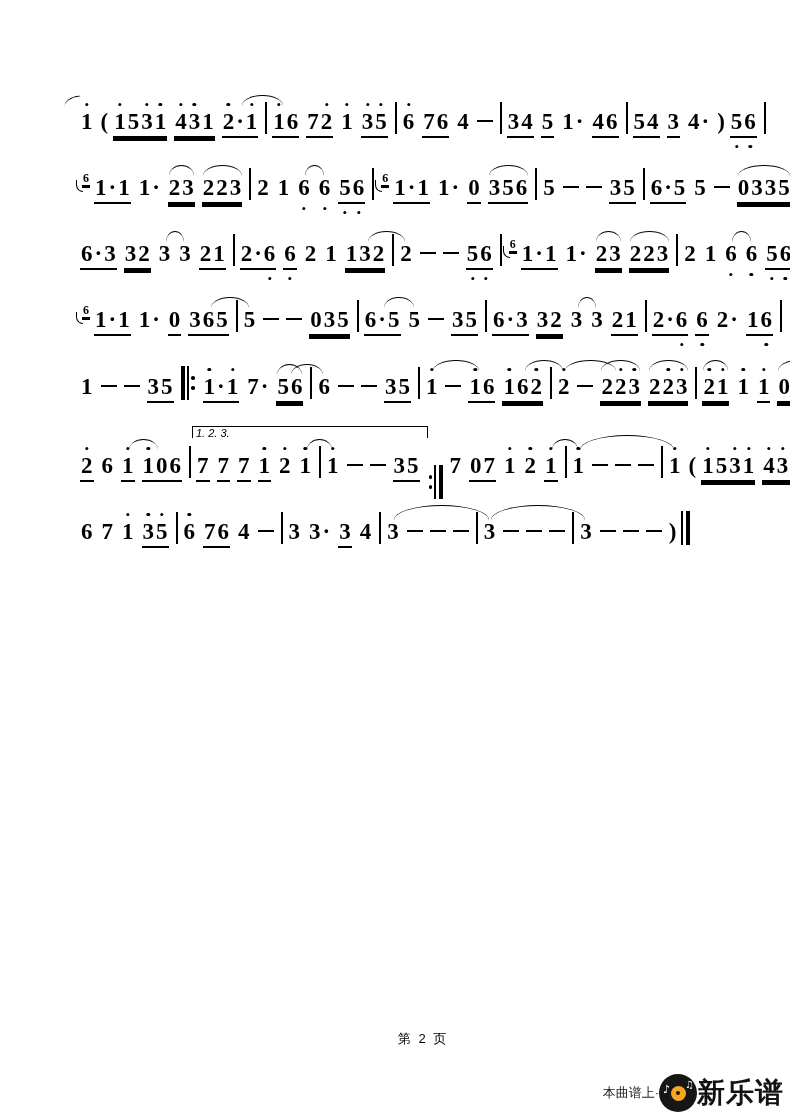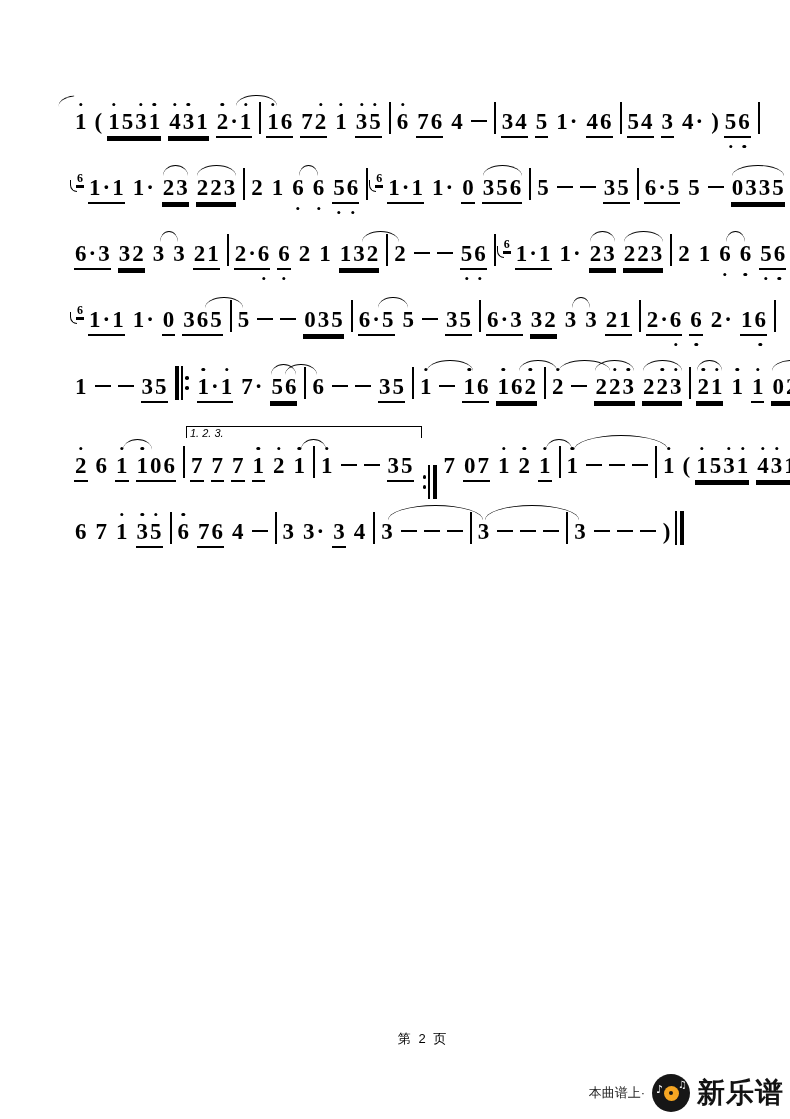--- a/index.html
+++ b/index.html
@@ -1,21 +1,21 @@
 <!DOCTYPE html>
 <html><head>
 <meta charset="utf-8">
 <style>
   html,body{margin:0;padding:0;}
   body{
     width:790px;height:1119px;position:relative;background:#ffffff;
     font-family:"Liberation Serif",serif;color:#000;overflow:hidden;
   }
   
-  #score{position:absolute;left:0;top:0;width:724px;height:620px;}
+  #score{position:absolute;left:6px;top:0;width:724px;height:620px;}
   .score-line{
     position:absolute;left:74px;white-space:nowrap;height:34px;
   }
   .tok{
     display:inline-block;position:relative;vertical-align:baseline;
     margin-right:7px;font-weight:bold;font-size:23px;line-height:26px;color:#000;
   }
   .tok .ch{display:inline-block;position:relative;padding:0 1px;}
   .tok .aug{display:inline-block;position:relative;padding:0 1px;font-weight:bold;}
   .u1{border-bottom:2px solid #000;padding-bottom:1px;}
@@ -46,21 +46,21 @@
     border-radius:50% 50% 0 0 / 100% 100% 0 0;}
   .tie-in{position:absolute;width:17px;height:9px;border-top:1.7px solid #000;
     border-radius:100% 0 0 0 / 100% 0 0 0;transform:rotate(-6deg);}
   .volta{position:absolute;height:11px;border-top:1.6px solid #000;
     border-left:1.6px solid #000;border-right:1.6px solid #000;}
   .volta span{position:absolute;left:3px;top:0;font-family:"Liberation Sans",sans-serif;
     font-size:11px;font-weight:normal;line-height:12px;}
   
   #page-num{position:absolute;top:1030px;left:0;width:100%;text-align:center;
     font-family:"Liberation Sans",sans-serif;font-size:13px;letter-spacing:2px;margin-left:28px;}
-  #footer-brand{position:absolute;right:6px;top:1074px;display:flex;align-items:center;gap:7px;}
+  #footer-brand{position:absolute;right:6px;top:1074px;display:flex;align-items:center;}
   #footer-credit{font-family:"Liberation Sans",sans-serif;font-size:13px;color:#222;}
   .vinyl{width:38px;height:38px;border-radius:50%;background:#161616;position:relative;flex:0 0 auto;}
   .vinyl .label-c{position:absolute;left:50%;top:50%;width:15px;height:15px;margin:-7.5px 0 0 -7.5px;
     border-radius:50%;background:#F5A623;}
   .vinyl .spindle{position:absolute;left:50%;top:50%;width:4px;height:4px;margin:-2px 0 0 -2px;
     border-radius:50%;background:#161616;}
   .vinyl .n1,.vinyl .n2{position:absolute;color:#fff;font-family:"DejaVu Sans",sans-serif;}
   .vinyl .n1{font-size:11px;left:4px;top:9px;}
   .vinyl .n2{font-size:10px;right:3px;top:5px;}
   #logo-text{font-family:Liberation Sans, sans-serif;font-size:28px;font-weight:bold;

